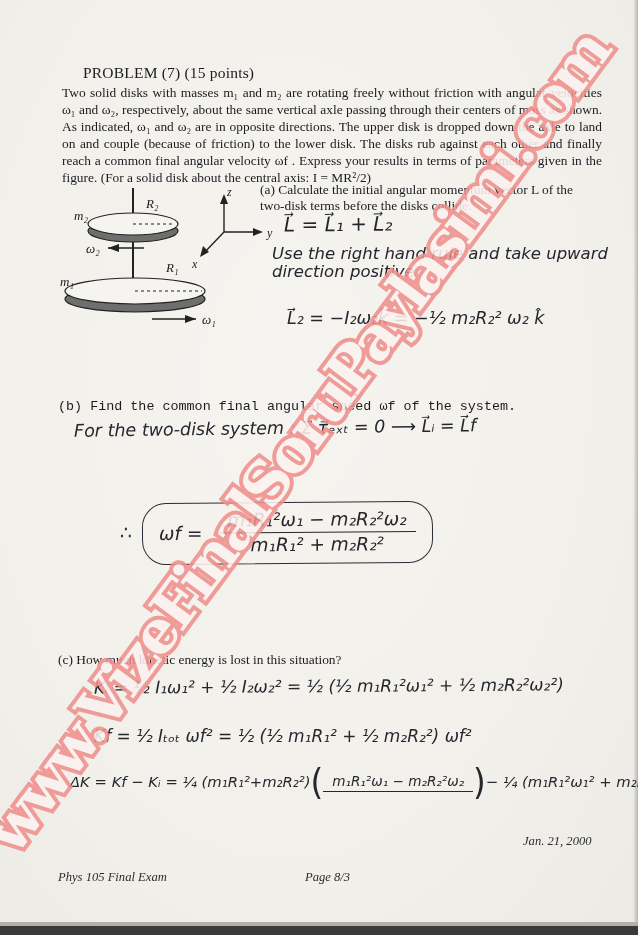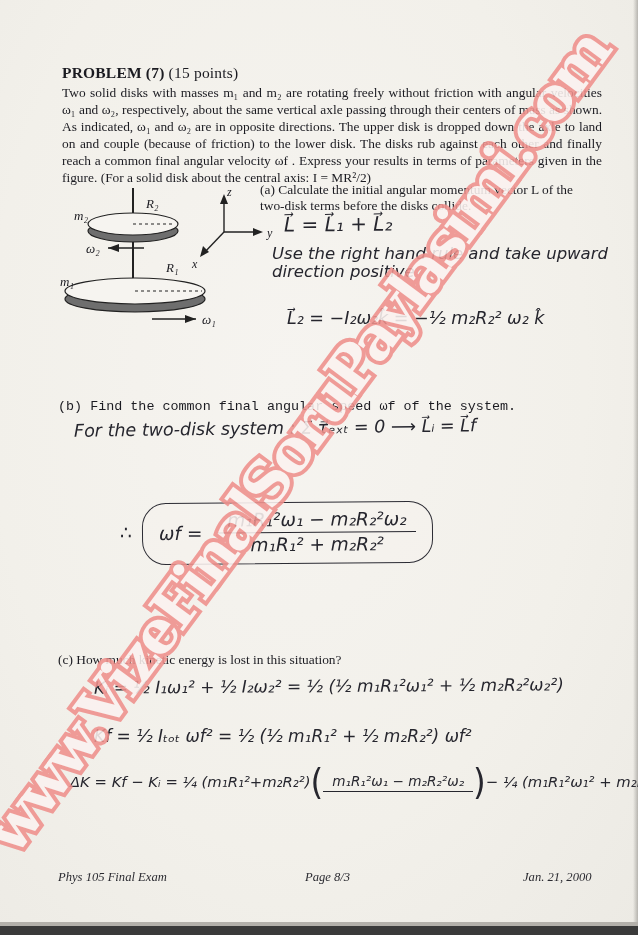--- a/index.html
+++ b/index.html
@@ -13,21 +13,21 @@
     background:
       radial-gradient(ellipse at 45% 40%, #f6f4f0 0%, #f2f0ea 60%, #eceae4 100%);
   }
   .abs { position:absolute; }
   .printed { font-family:"Liberation Serif", serif; color:#1b1b21; }
   .hw {
     font-family:"DejaVu Sans", sans-serif; font-style:italic;
     color:#26262e; white-space:nowrap;
   }
   .title { font-size:15.5px; letter-spacing:0.2px; }
-  .title .b { font-weight:bold; }
+  .title .b { font-weight:normal;margin-left:21px; }
   .para {
     font-size:13.4px; line-height:17px; text-align:justify;
     width:540px; color:#1b1b21;
   }
   .q { font-size:13.4px; line-height:16.2px; color:#1b1b21; }
   .box {
     display:inline-block; border:1.7px solid #2c2c34;
     border-radius:16px; padding:7px 16px 8px; background:rgba(246,244,240,0.25);
   }
   .frac { display:inline-block; vertical-align:middle; text-align:center; line-height:1.08; }
@@ -143,20 +143,20 @@
 
   <div class="abs hw" style="left:94px; top:676px; font-size:17px; transform:rotate(-0.4deg);">Kᵢ = ½ I₁ω₁² + ½ I₂ω₂² = ½ (½ m₁R₁²ω₁² + ½ m₂R₂²ω₂²)</div>
   <div class="abs hw" style="left:94px; top:726px; font-size:17px;">Kf = ½ Iₜₒₜ ωf² = ½ (½ m₁R₁² + ½ m₂R₂²) ωf²</div>
 
   <div class="abs hw" style="left:70px; top:768px; font-size:14.8px;">
     <span>ΔK = Kf − Kᵢ = ¼ (m₁R₁²+m₂R₂²)</span><span class="bigparen">(</span><span class="frac" style="font-size:0.92em;"><span class="num">m₁R₁²ω₁ − m₂R₂²ω₂</span></span><span class="bigparen">)</span><span>− ¼ (m₁R₁²ω₁² + m₂R₂²ω₂²)</span>
   </div>
 
   <div class="abs footer" style="left:58px; top:870px;">Phys 105 Final Exam</div>
   <div class="abs footer" style="left:305px; top:870px;">Page 8/3</div>
-  <div class="abs footer" style="left:523px; top:870px;text-align:center;">Jan. 21, 2000</div>
+  <div class="abs footer" style="left:523px; top:834px;text-align:center;">Jan. 21, 2000</div>
 
   <div class="watermark">www.VizeFinalSoruPaylasimi.com</div>
 
   <div class="scan-right"></div>
   <div class="scan-bottom-light"></div>
   <div class="scan-bottom"></div>
 </div>
 
 </body></html>

